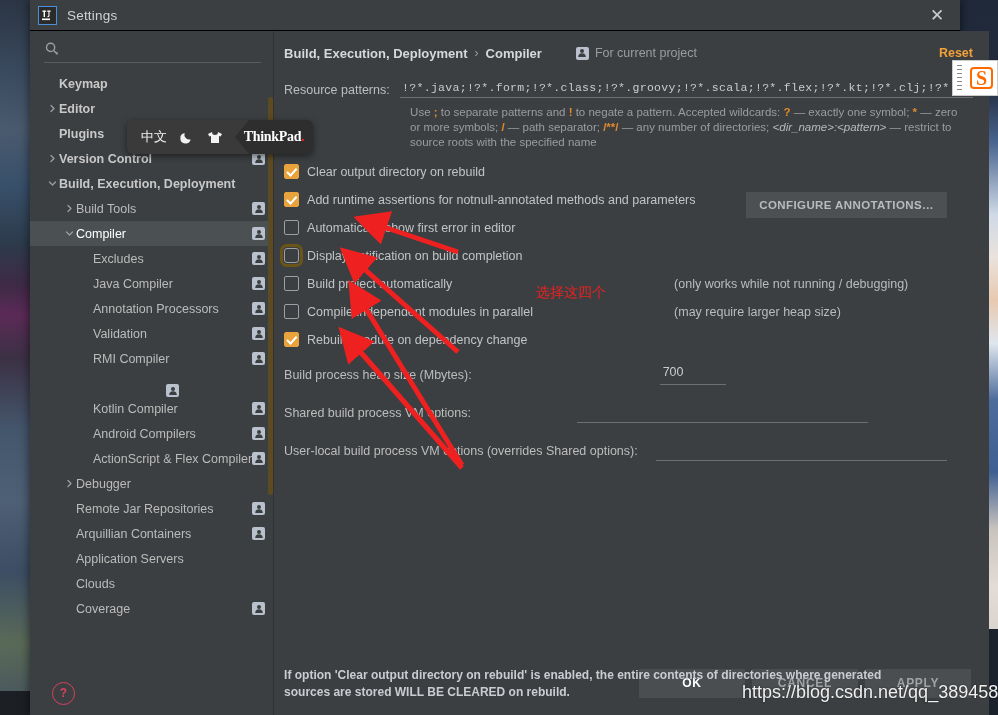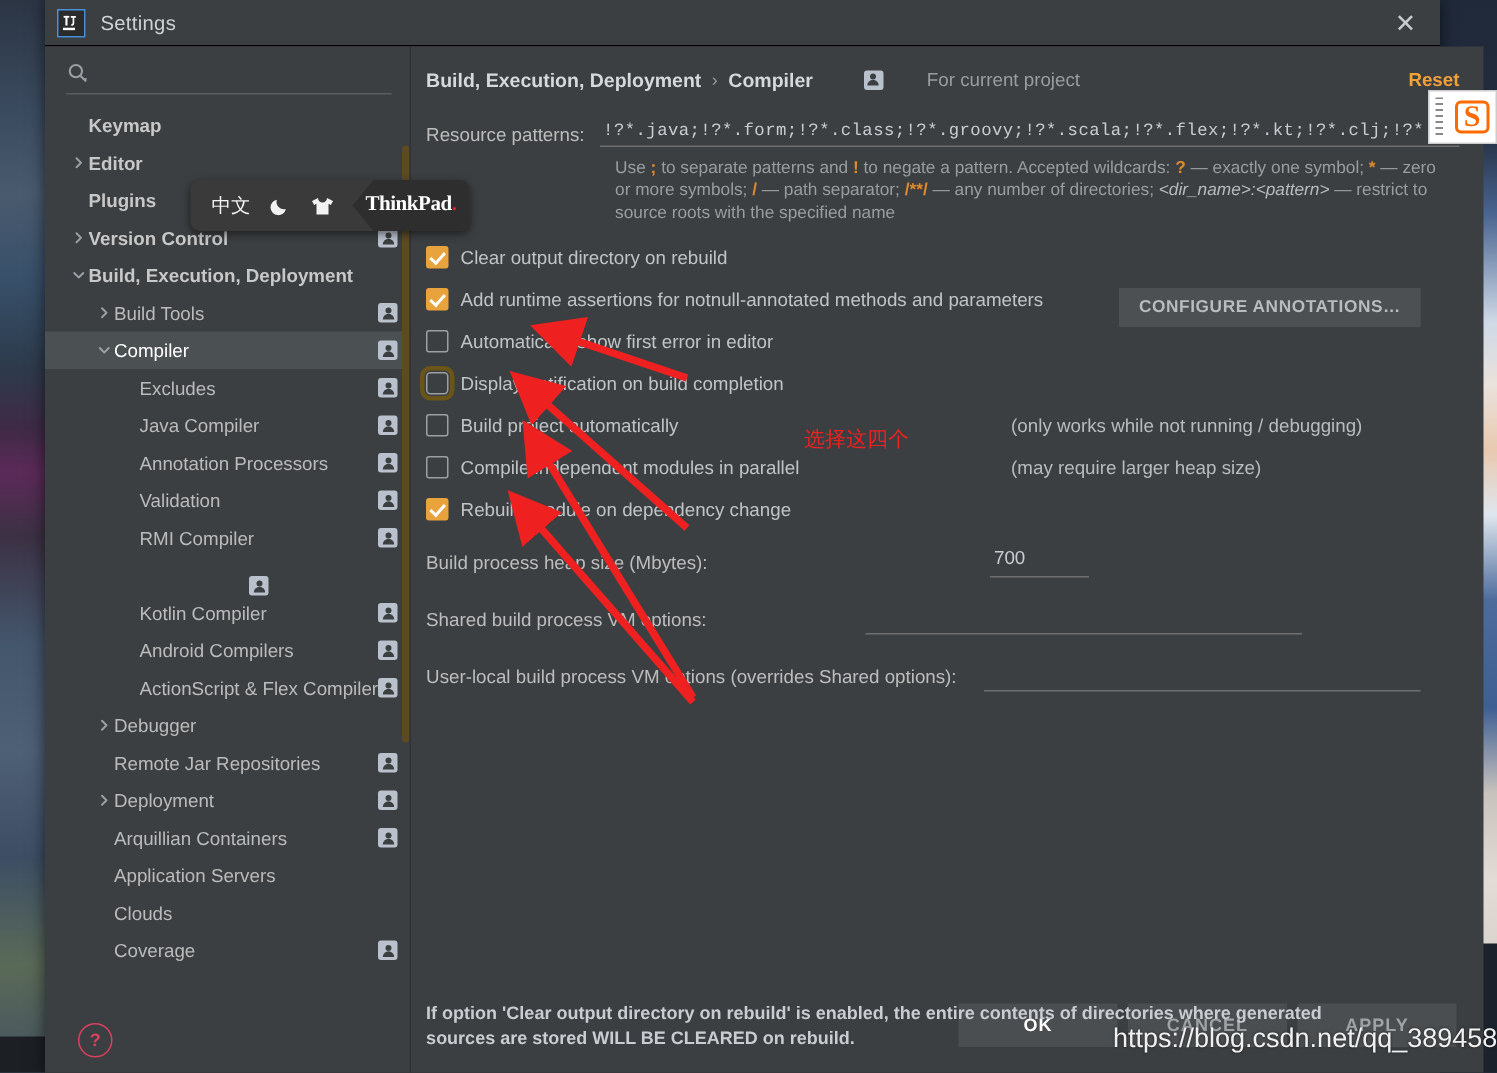--- a/index.html
+++ b/index.html
@@ -61,21 +61,21 @@
   #help-row{height:46px;display:flex;align-items:center;padding-left:22px;}
   #help-icon{width:21px;height:21px;border:1.6px solid #d9415f;border-radius:50%;
     display:flex;align-items:center;justify-content:center;color:#d9415f;font-size:12px;font-weight:bold;}
 
   
   #content{flex:1;background:#3c3f41;position:relative;display:flex;flex-direction:column;
     border-left:1px solid #323232;}
   #crumb-row{height:32px;display:flex;align-items:center;padding:6px 16px 0 10px;}
   .crumb{color:#d6d9db;font-size:13px;font-weight:bold;}
   .crumb-sep{color:#9b9ea0;font-size:12px;margin:0 7px;}
-  #for-project{display:flex;align-items:center;margin-left:34px;color:#9a9da0;font-size:12.5px;gap:23px;}
+  #for-project{display:flex;align-items:center;margin-left:34px;color:#9a9da0;font-size:12.5px;}
   #for-project .proj-badge{margin-right:6px;}
   #crumb-spacer{flex:1;}
   #reset-link{color:#f2a13a;font-size:12.5px;font-weight:bold;cursor:pointer;}
 
   #panel{flex:1;position:relative;padding:0 16px 0 10px;}
 
   #res-row{display:flex;align-items:flex-start;margin-top:11px;}
   #res-label{width:116px;color:#bdbdbd;font-size:12.5px;padding-top:3px;}
   #res-field{flex:1;border-bottom:1px solid #6d6f71;padding:1px 2px 3px 2px;}
   #res-value{color:#c8ccd0;font-size:11.5px;font-family:"Liberation Mono","DejaVu Sans Mono",monospace;
@@ -343,34 +343,20 @@
             <span class="arrow">
               <svg width="9" height="9" viewBox="0 0 9 9">
                 <path d="M3 1.5 L6 4.5 L3 7.5" fill="none" stroke="#9b9fa3" stroke-width="1.3" stroke-linecap="round" stroke-linejoin="round"></path>
               </svg>
             </span>
             <span class="label">Debugger</span>
           </div>
           <div class="tree-row" style="padding-left: 33px;">
             <span class="arrow"></span>
             <span class="label">Remote Jar Repositories</span>
-            <span class="proj-badge">
-              <svg width="10" height="10" viewBox="0 0 10 10">
-                <circle cx="5" cy="3" r="2" fill="#3c3f41"></circle>
-                <path d="M1.2 9 a3.8 3.8 0 0 1 7.6 0z" fill="#3c3f41"></path>
-              </svg>
-            </span>
-          </div>
-          <div class="tree-row" style="padding-left: 33px;">
-            <span class="arrow">
-              <svg width="9" height="9" viewBox="0 0 9 9">
-                <path d="M3 1.5 L6 4.5 L3 7.5" fill="none" stroke="#9b9fa3" stroke-width="1.3" stroke-linecap="round" stroke-linejoin="round"></path>
-              </svg>
-            </span>
-            <span class="label">Deployment</span>
             <span class="proj-badge">
               <svg width="10" height="10" viewBox="0 0 10 10">
                 <circle cx="5" cy="3" r="2" fill="#3c3f41"></circle>
                 <path d="M1.2 9 a3.8 3.8 0 0 1 7.6 0z" fill="#3c3f41"></path>
               </svg>
             </span>
           </div>
           <div class="tree-row" style="padding-left: 33px;">
             <span class="arrow"></span>
             <span class="label">Arquillian Containers</span>

